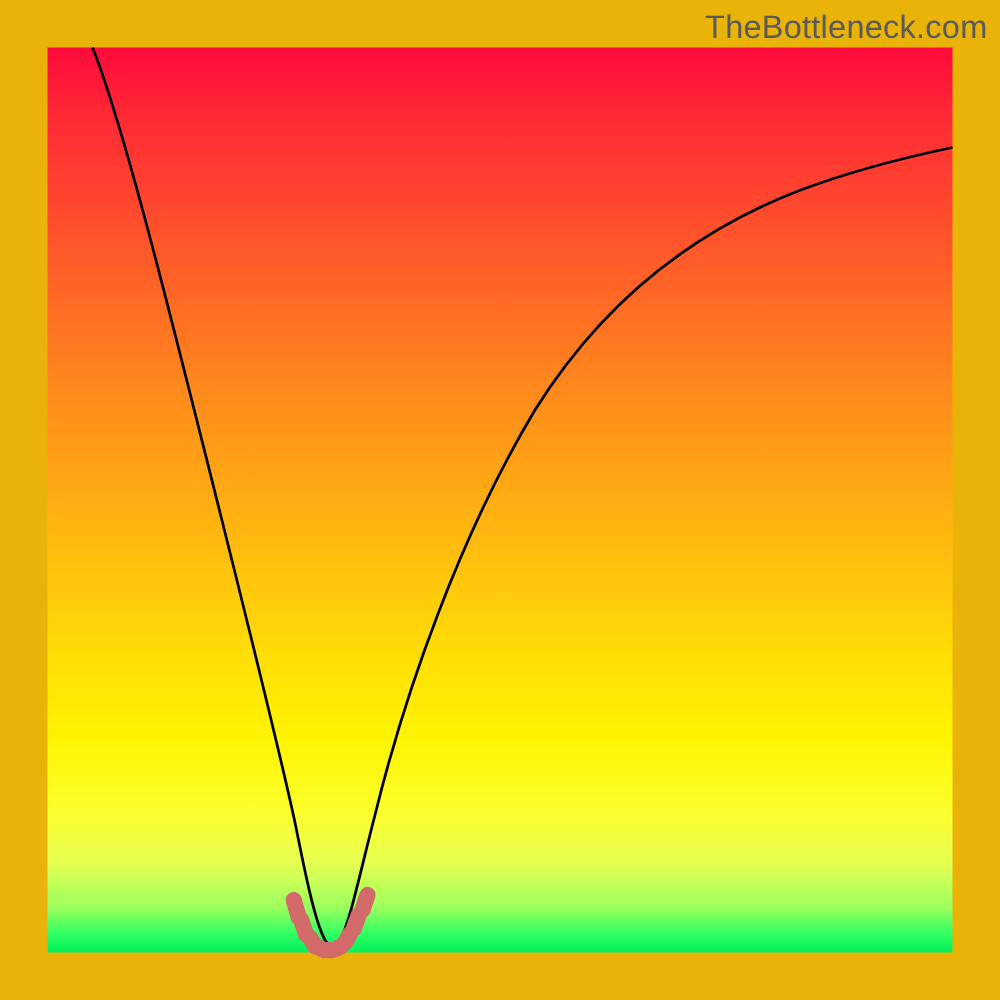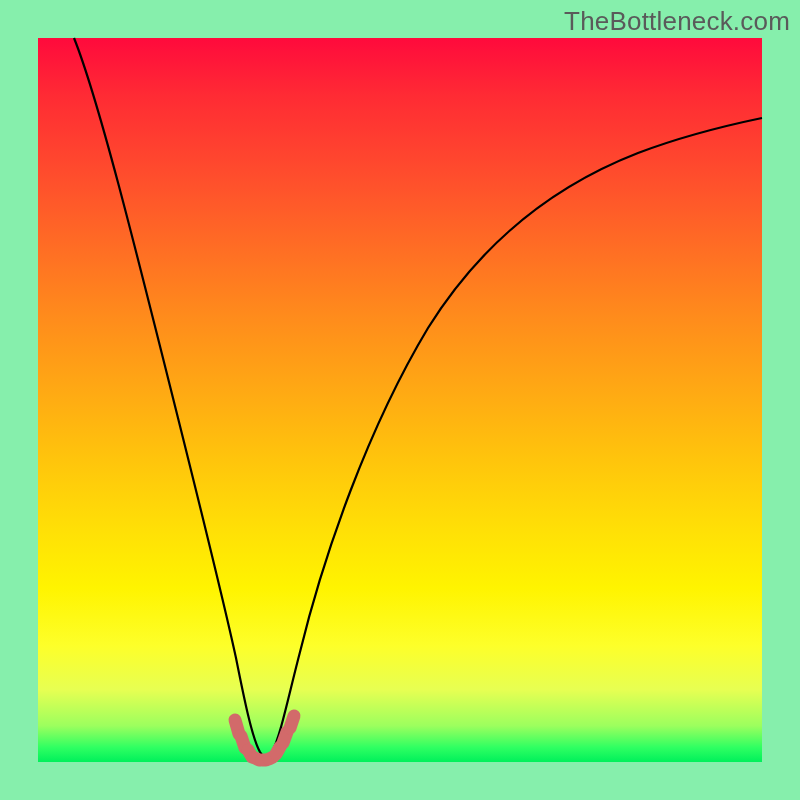--- a/index.html
+++ b/index.html
@@ -7,21 +7,21 @@
     padding: 0;
     width: 800px;
     height: 800px;
     background: #000;
     overflow: hidden;
     font-family: -apple-system, BlinkMacSystemFont, "Segoe UI", Arial, sans-serif;
   }
   .frame {
     position: absolute;
     inset: 0;
-    background: #86efac;
+    background: #eab308;
   }
   .plot {
     position: absolute;
     left: 38px;
     top: 38px;
     width: 724px;
     height: 724px;
     background: linear-gradient(
       to bottom,
       #ff0a3c 0%,

